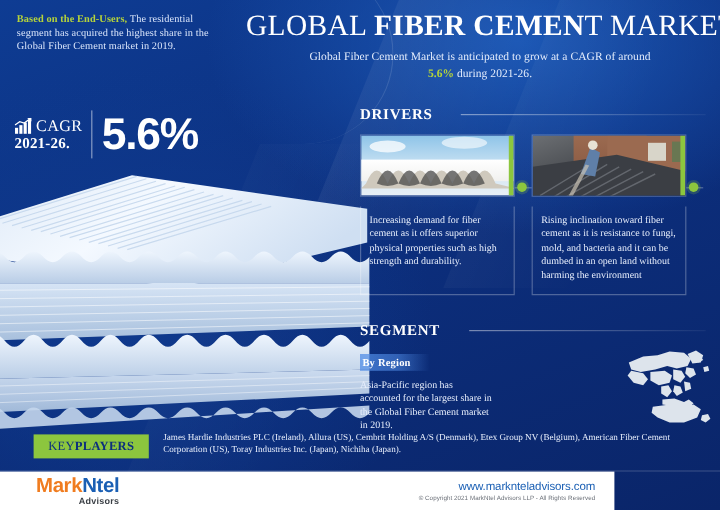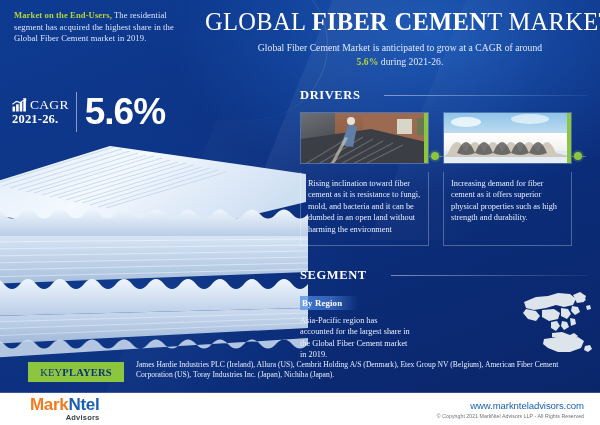--- a/index.html
+++ b/index.html
@@ -162,21 +162,21 @@
   }
   #kp-badge .kp-bold { font-weight: bold; }
   #kp-list {
     margin: 2px 22px 0 12px; font-size: 7.6px; line-height: 10.4px;
     color: #e7eefc; flex: 1 1 auto;
   }
 
   
   #footer-rule { position: absolute; left: 0; top: 392px; width: 600px; height: 1px; background: rgba(255,255,255,0.18); }
   #footer {
-    position: absolute; left: 0; top: 393px; width: 600px; height: 32px;
+    position: absolute; left: 0; top: 393px; width: 512px; height: 32px;
     background: #ffffff; display: flex; align-items: center; justify-content: space-between;
   }
   #logo { margin-left: 30px; line-height: 1; }
   #logo-main { font-family: "Liberation Sans", sans-serif; font-size: 17px; font-weight: bold; letter-spacing: -.3px; }
   #logo-mark { color: #f07c1f; }
   #logo-ntel { color: #1a5fb4; }
   #logo-sub {
     font-family: "Liberation Sans", sans-serif; font-size: 7.5px; font-weight: bold;
     color: #3a3f45; text-align: right; margin-top: 1px; letter-spacing: .2px;
   }
@@ -193,21 +193,21 @@
 <body>
 
 <div id="infographic">
 
   <div class="bg-streak streak-a"></div>
   <div class="bg-streak streak-b"></div>
   <div class="bg-streak streak-c"></div>
   <div class="arc"></div>
 
   <div id="enduser-note">
-    <span class="hl">Market on the End-Users,</span><span> The residential segment has acquired the highest share in the Global Fiber Cement market in 2019.</span>
+    <span class="hl">Based on the End-Users,</span><span> The residential segment has acquired the highest share in the Global Fiber Cement market in 2019.</span>
   </div>
 
   <div id="cagr-block">
     <div id="cagr-left">
       <div id="cagr-label-row">
         <svg class="cagr-icon" width="15" height="14" viewBox="0 0 15 14">
           <rect x="0.5" y="8.5" width="2.6" height="5" fill="#ffffff"></rect>
           <rect x="4.1" y="6.3" width="2.6" height="7.2" fill="#ffffff"></rect>
           <rect x="7.7" y="4.1" width="2.6" height="9.4" fill="#ffffff"></rect>
           <rect x="11.3" y="1.9" width="2.6" height="11.6" fill="#ffffff"></rect>
@@ -302,20 +302,39 @@
     <div id="title"><span>GLOBAL </span><span class="strong">FIBER CEMEN</span><span>T MARKET</span></div>
     <div id="subtitle"><span>Global Fiber Cement Market is anticipated to grow at a CAGR of around</span><br><span class="hl">5.6%</span><span> during 2021-26.</span></div>
   </div>
 
   <div id="drivers">
     <div class="section-head">
       <span class="section-title">DRIVERS</span>
       <span class="section-rule"></span>
     </div>
     <div id="drivers-row">
+
+      <div class="driver">
+        <div class="driver-photo">
+          <div class="photo-roof"></div>
+          <svg width="129" height="52" viewBox="0 0 129 52" style="position:absolute;left:0;top:0">
+            <path d="M4 40 q9 -22 18 0 q9 -22 18 0 q9 -22 18 0 q9 -22 18 0 q9 -22 18 0 q9 -22 18 0 L129 44 L0 44 Z" fill="#cfc9bd"></path>
+            <path d="M13 40 q9 -22 18 0 q-9 4 -18 0 Z" fill="#4a4a4a" opacity="0.75"></path>
+            <path d="M31 40 q9 -22 18 0 q-9 4 -18 0 Z" fill="#4a4a4a" opacity="0.75"></path>
+            <path d="M49 40 q9 -22 18 0 q-9 4 -18 0 Z" fill="#4a4a4a" opacity="0.75"></path>
+            <path d="M67 40 q9 -22 18 0 q-9 4 -18 0 Z" fill="#4a4a4a" opacity="0.75"></path>
+            <path d="M85 40 q9 -22 18 0 q-9 4 -18 0 Z" fill="#4a4a4a" opacity="0.75"></path>
+            <ellipse cx="22" cy="9" rx="15" ry="5" fill="#ffffff" opacity="0.75"></ellipse>
+            <ellipse cx="86" cy="6" rx="19" ry="5" fill="#ffffff" opacity="0.6"></ellipse>
+          </svg>
+        </div>
+        <div class="connector"></div>
+        <div class="green-dot"></div>
+        <div class="driver-card">Increasing demand for fiber cement as it offers superior physical properties such as high strength and durability.</div>
+      </div>
 
       <div class="driver">
         <div class="driver-photo">
           <div class="photo-work"></div>
           <svg width="129" height="52" viewBox="0 0 129 52" style="position:absolute;left:0;top:0">
             <rect x="62" y="0" width="67" height="30" fill="#9b6a50"></rect>
             <rect x="96" y="6" width="15" height="15" fill="#e3e8de" opacity="0.85"></rect>
             <rect x="116" y="5" width="10" height="17" fill="#5d7a52" opacity="0.8"></rect>
             <path d="M0 26 L70 16 L129 30 L129 52 L0 52 Z" fill="#3b3e44"></path>
             <g stroke="#6e7279" stroke-width="1.2" opacity="0.8">
@@ -329,39 +348,20 @@
             <path d="M40 32 L48 10 L56 14 L52 34 Z" fill="#5f7fa8"></path>
             <circle cx="50" cy="8" r="4" fill="#e8e2d4"></circle>
             <path d="M30 50 L44 24 L47 25 L33 51 Z" fill="#c9c2b4" opacity="0.7"></path>
           </svg>
         </div>
         <div class="connector"></div>
         <div class="green-dot"></div>
         <div class="driver-card">Rising inclination toward fiber cement as it is resistance to fungi, mold, and bacteria and it can be dumbed in an open land without harming the environment</div>
       </div>
 
-      <div class="driver">
-        <div class="driver-photo">
-          <div class="photo-roof"></div>
-          <svg width="129" height="52" viewBox="0 0 129 52" style="position:absolute;left:0;top:0">
-            <path d="M4 40 q9 -22 18 0 q9 -22 18 0 q9 -22 18 0 q9 -22 18 0 q9 -22 18 0 q9 -22 18 0 L129 44 L0 44 Z" fill="#cfc9bd"></path>
-            <path d="M13 40 q9 -22 18 0 q-9 4 -18 0 Z" fill="#4a4a4a" opacity="0.75"></path>
-            <path d="M31 40 q9 -22 18 0 q-9 4 -18 0 Z" fill="#4a4a4a" opacity="0.75"></path>
-            <path d="M49 40 q9 -22 18 0 q-9 4 -18 0 Z" fill="#4a4a4a" opacity="0.75"></path>
-            <path d="M67 40 q9 -22 18 0 q-9 4 -18 0 Z" fill="#4a4a4a" opacity="0.75"></path>
-            <path d="M85 40 q9 -22 18 0 q-9 4 -18 0 Z" fill="#4a4a4a" opacity="0.75"></path>
-            <ellipse cx="22" cy="9" rx="15" ry="5" fill="#ffffff" opacity="0.75"></ellipse>
-            <ellipse cx="86" cy="6" rx="19" ry="5" fill="#ffffff" opacity="0.6"></ellipse>
-          </svg>
-        </div>
-        <div class="connector"></div>
-        <div class="green-dot"></div>
-        <div class="driver-card">Increasing demand for fiber cement as it offers superior physical properties such as high strength and durability.</div>
-      </div>
-
     </div>
   </div>
 
   <div id="segment">
     <div class="section-head">
       <span class="section-title">SEGMENT</span>
       <span class="section-rule"></span>
     </div>
     <div id="segment-row">
 

